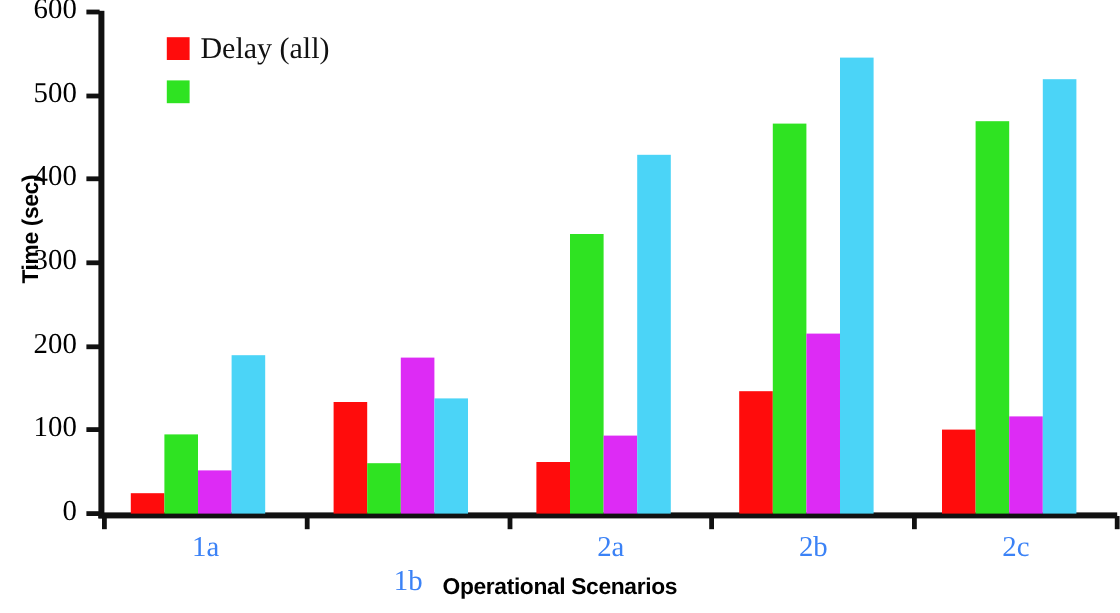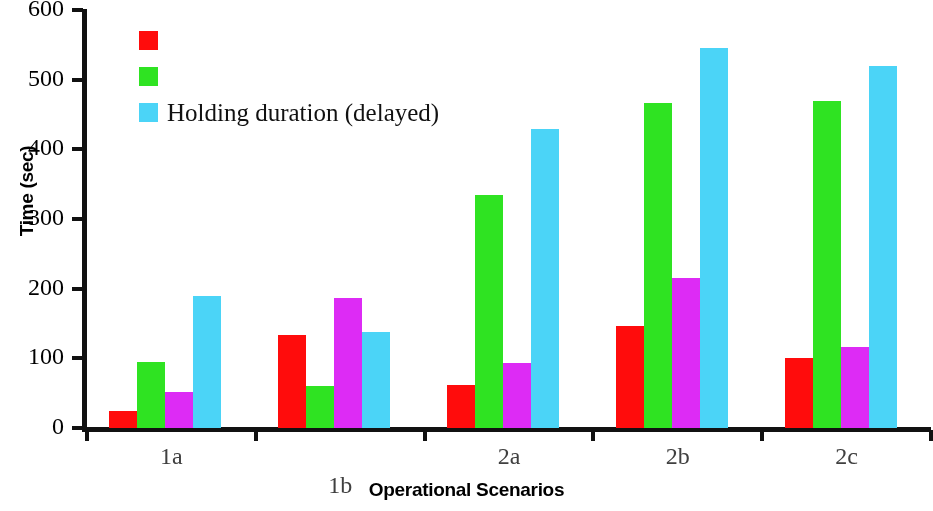--- a/index.html
+++ b/index.html
@@ -95,21 +95,21 @@
     height: 11px;
     background: #111111;
   }
   .xtick-label {
     position: absolute;
     top: 443px;
     width: 120px;
     text-align: center;
     font-family: "Liberation Serif", serif;
     font-size: 24px;
-    color: #404040;
+    color: #3b82f6;
     line-height: 1.1;
   }
 
   
   .bar {
     position: absolute;
     bottom: 0;
   }
   .bars-layer {
     position: absolute;
@@ -203,25 +203,22 @@
       <div class="bar" title="Holding duration (delayed) / 2b = 545" style="left: 699.8px; width: 28px; height: 379.683px; bottom: 1px; background: rgb(75, 212, 247);"></div>
       <div class="bar" title="Delay (all) / 2c = 100" style="left: 784.6px; width: 28px; height: 69.6667px; bottom: 1px; background: rgb(255, 12, 12);"></div>
       <div class="bar" title="Holding duration (all) / 2c = 470" style="left: 812.6px; width: 28px; height: 327.433px; bottom: 1px; background: rgb(47, 227, 34);"></div>
       <div class="bar" title="DELAYED aircraft / 2c = 116" style="left: 840.6px; width: 28px; height: 80.8133px; bottom: 1px; background: rgb(221, 43, 245);"></div>
       <div class="bar" title="Holding duration (delayed) / 2c = 520" style="left: 868.6px; width: 28px; height: 362.267px; bottom: 1px; background: rgb(75, 212, 247);"></div>
     </div>
 
   <div class="legend" id="legend">
       <div class="legend-row">
         <span class="legend-swatch" style="background: rgb(255, 12, 12);"></span>
+        <span class="legend-label">Delay (all)</span>
       </div>
       <div class="legend-row">
         <span class="legend-swatch" style="background: rgb(47, 227, 34);"></span>
       </div>
-      <div class="legend-row">
-        <span class="legend-swatch" style="background: rgb(75, 212, 247);"></span>
-        <span class="legend-label">Holding duration (delayed)</span>
-      </div>
     </div>
 
   <div class="x-axis-title">Operational Scenarios</div>
 
 </div>
 
 </body></html>

